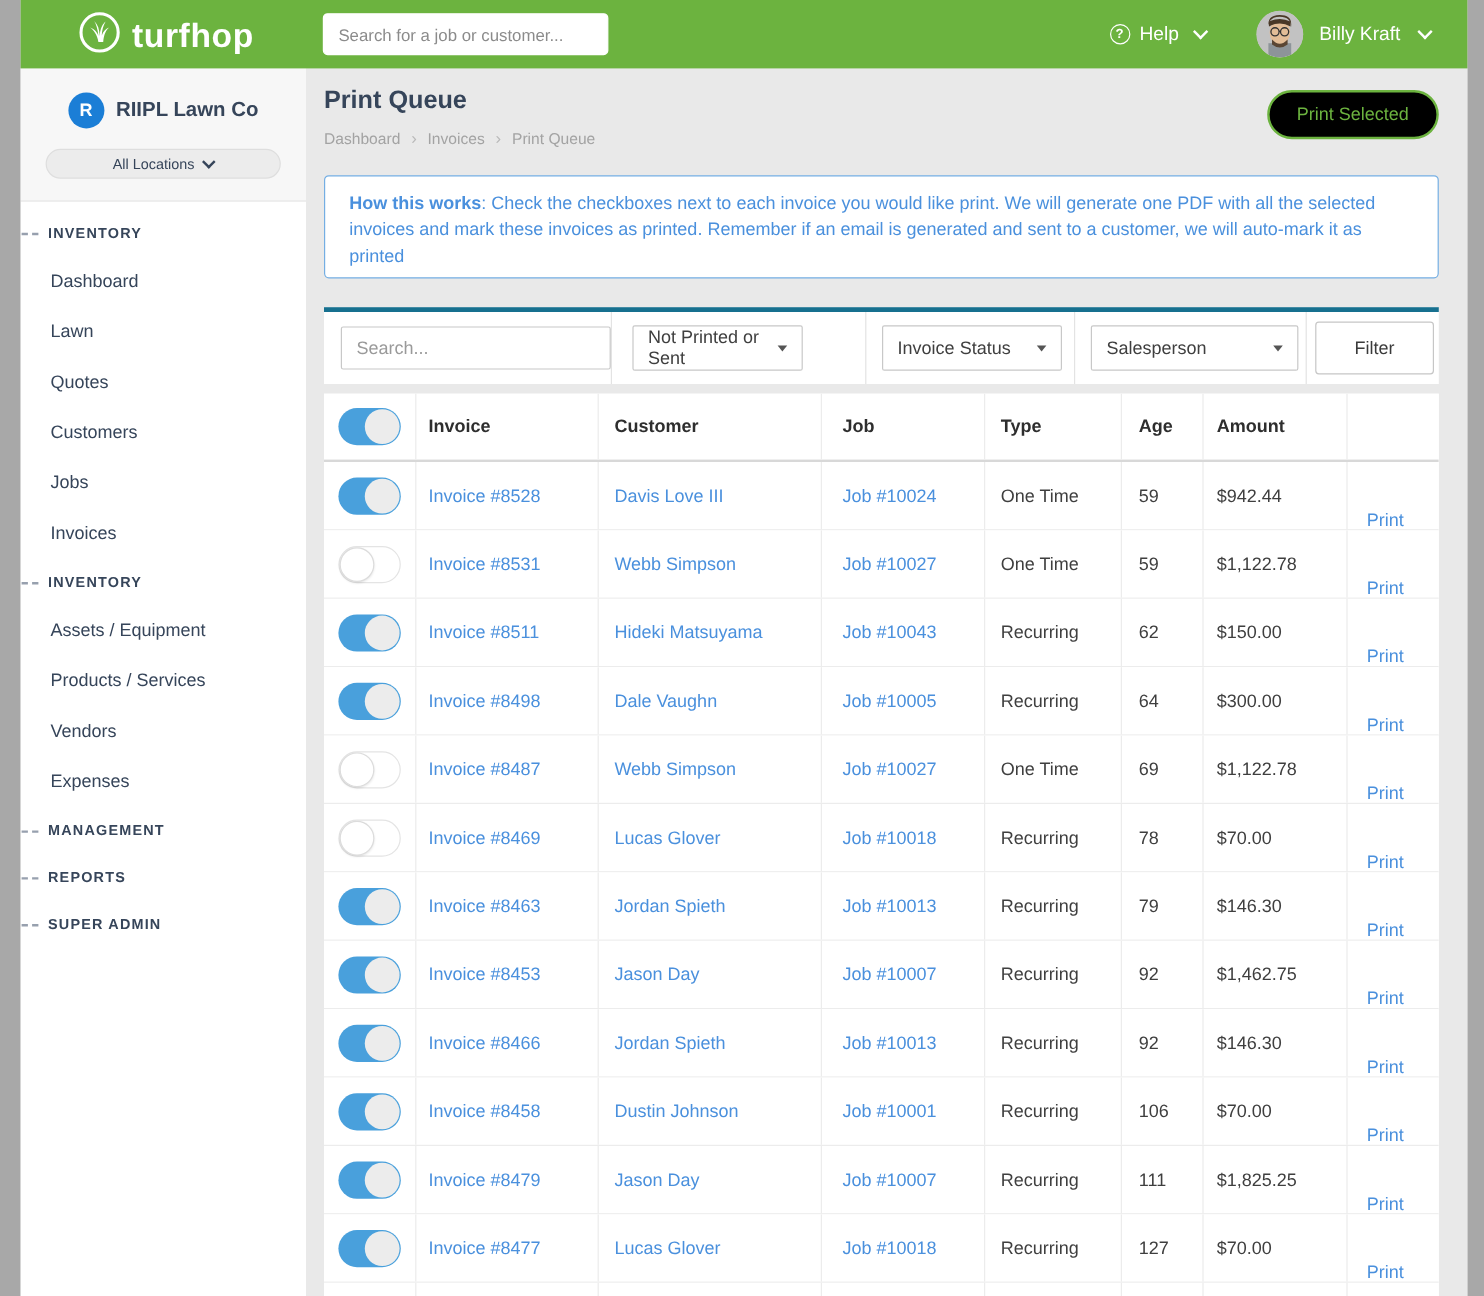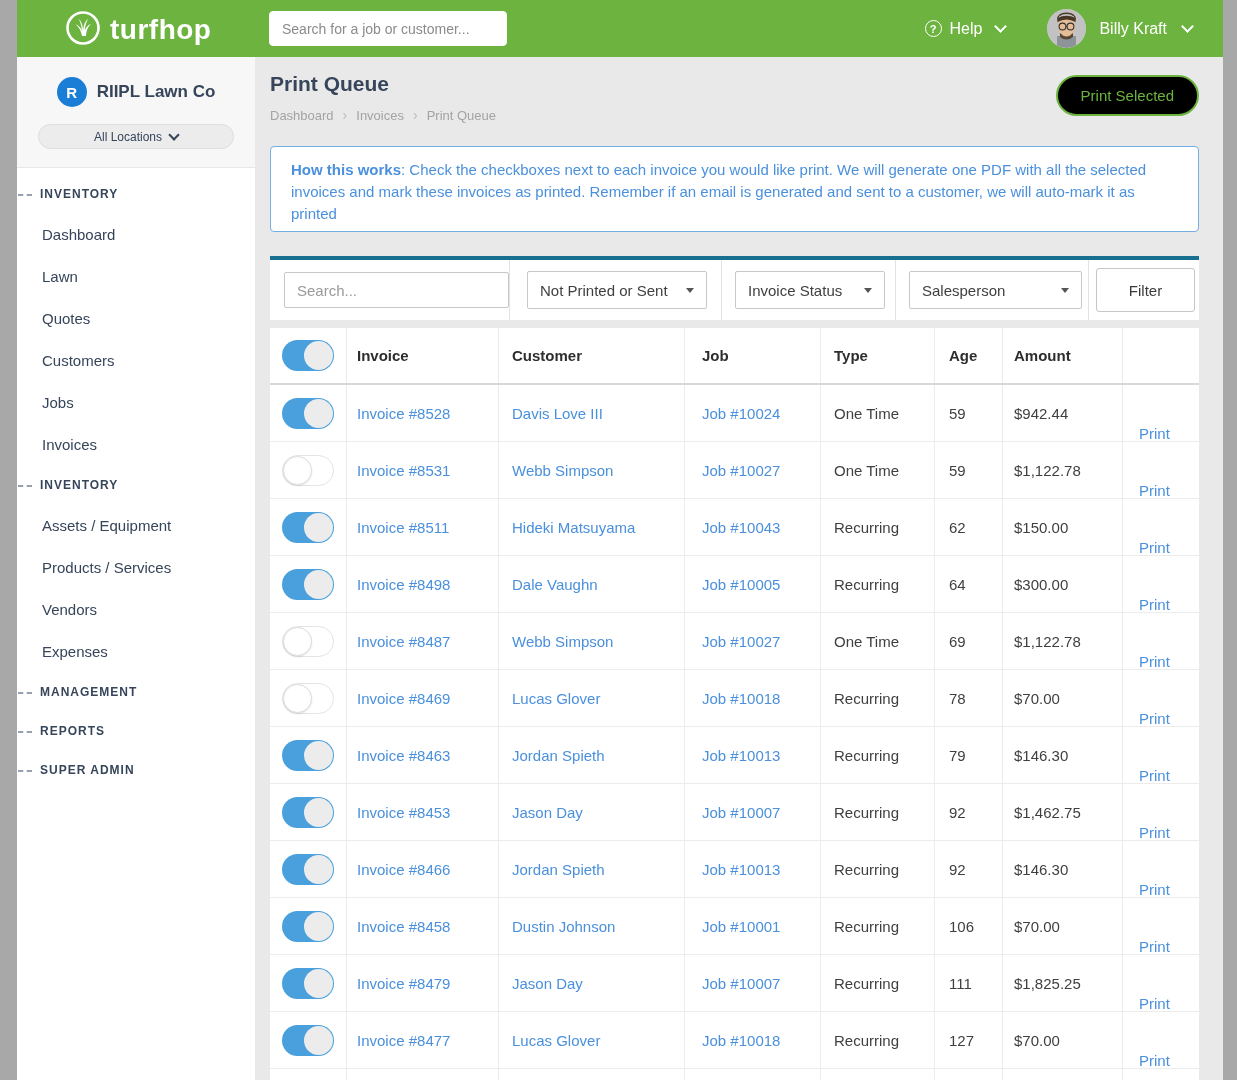--- a/index.html
+++ b/index.html
@@ -111,21 +111,21 @@
     margin-left: 14px; width: 244px; height: 36px; border: 1px solid #c8c8c8; border-radius: 2px;
     padding: 0 12px; font-size: 15px; color: #333; outline: none;
     font-family: "Liberation Sans", sans-serif;
   }
   .filter-search::placeholder { color: #9a9a9a; }
   .fselect {
     height: 38px; border: 1px solid #c8c8c8; border-radius: 2px; background: #fff;
     display: flex; align-items: center; justify-content: space-between;
     padding: 0 12px; font-size: 15px; color: #3f3f3f; cursor: pointer;
   }
-  .f2 .fselect { margin-left: 17px; width: 180px; }
+  .f2 .fselect { margin-left: 17px; width: 142px; }
   .f3 .fselect { margin-left: 13px; width: 150px; }
   .f4 .fselect { margin-left: 13px; width: 173px; }
   .caret { width: 0; height: 0; border-left: 4px solid transparent; border-right: 4px solid transparent;
            border-top: 5px solid #555; margin-left: 10px; }
   .filter-btn {
     margin-left: 7px; width: 99px; height: 44px; background: #fff; border: 1px solid #c6c6c6;
     border-radius: 3px; font-size: 15px; color: #3a3a3a; cursor: pointer;
     font-family: "Liberation Sans", sans-serif;
   }
 

